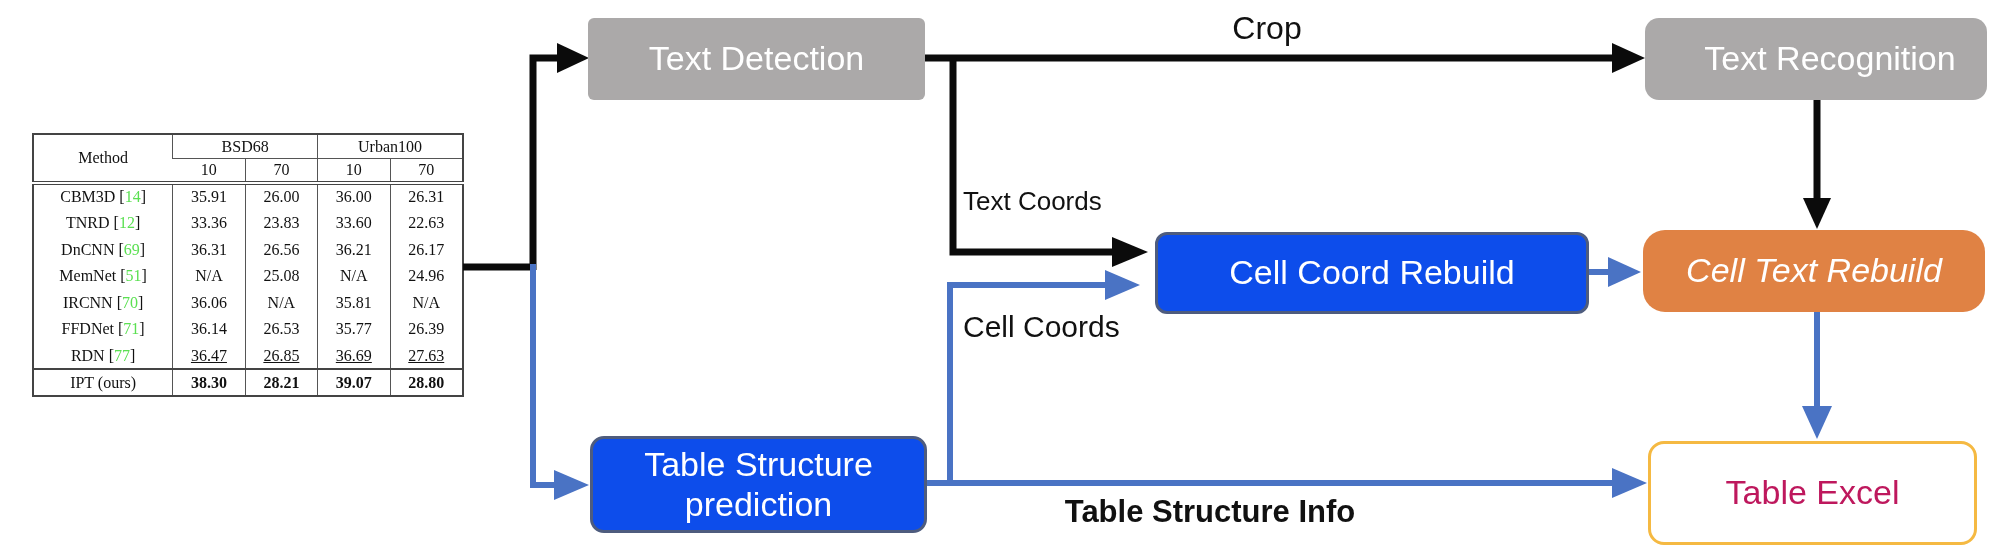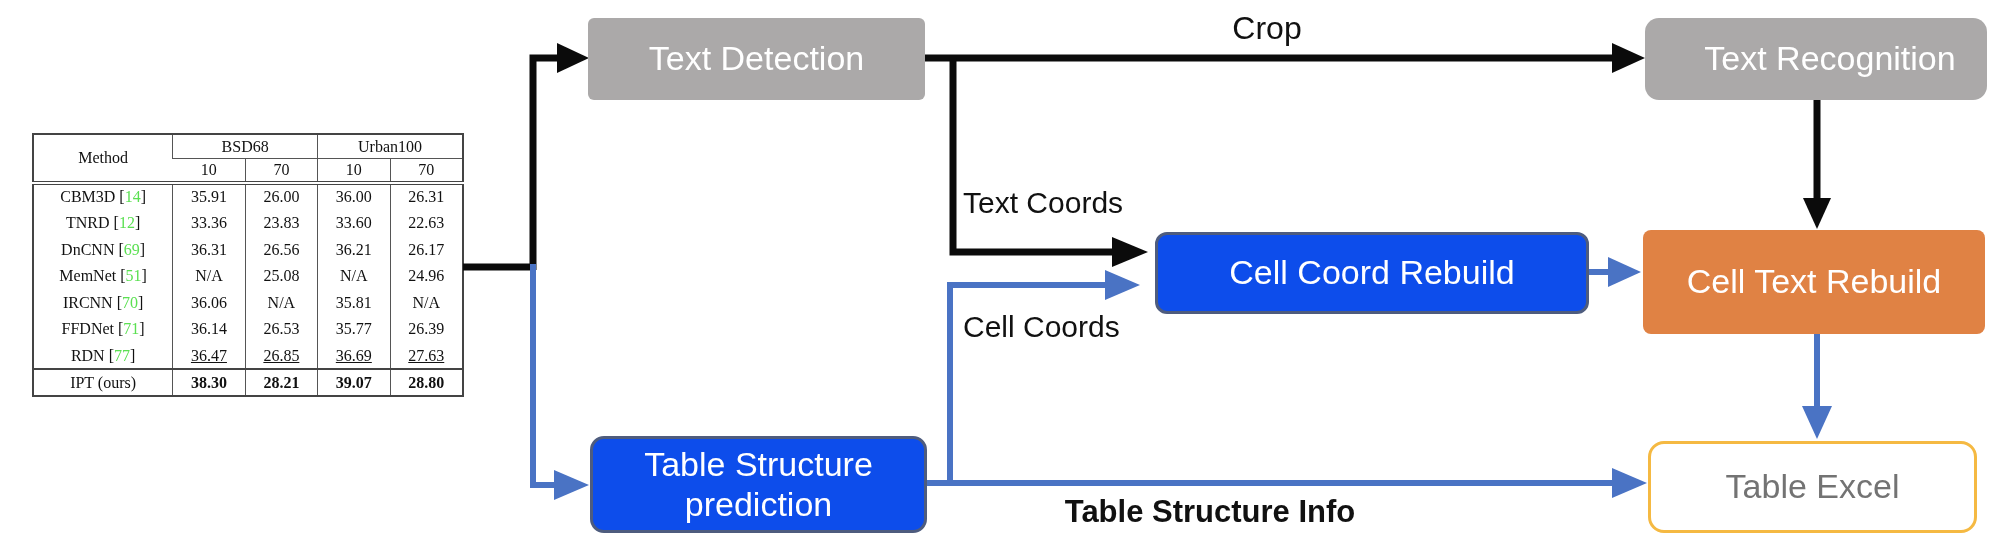--- a/index.html
+++ b/index.html
@@ -66,42 +66,42 @@
   #box-text-recognition {
     left: 1645px; top: 18px; width: 342px; height: 82px;
     background: var(--gray-box); border-radius: 14px; padding-left: 28px;
   }
   #box-cell-coord-rebuild {
     left: 1155px; top: 232px; width: 434px; height: 82px;
     background: var(--blue-box); border: 3px solid var(--blue-box-border);
     border-radius: 12px;
   }
   #box-cell-text-rebuild {
-    left: 1643px; top: 230px; width: 342px; height: 104px;
-    background: var(--orange-box); border-radius: 8px;
+    left: 1643px; top: 230px; width: 342px; height: 82px;
+    background: var(--orange-box); border-radius: 22px; font-style: italic;
   }
   #box-table-structure-prediction {
     left: 590px; top: 436px; width: 337px; height: 97px;
     background: var(--blue-box); border: 3px solid var(--blue-box-border);
     border-radius: 14px;
   }
   #box-table-excel {
-    left: 1648px; top: 441px; width: 329px; height: 92px;
+    left: 1648px; top: 441px; width: 329px; height: 104px;
     background: #ffffff; border: 3px solid var(--gold-border);
-    border-radius: 16px; color: #737373;
+    border-radius: 16px; color: #be185d;
   }
 
   
   .edge-label {
     position: absolute;
     color: #111;
     white-space: nowrap;
   }
   #label-crop { left: 1267px; top: 10px; font-size: 32px; transform: translateX(-50%); }
-  #label-text-coords { left: 963px; top: 186px; font-size: 30px; }
+  #label-text-coords { left: 963px; top: 186px; font-size: 26px; }
   #label-cell-coords { left: 963px; top: 310px; font-size: 30px; }
   #label-table-structure-info {
     left: 1210px; top: 494px; font-size: 31px; font-weight: 700;
     transform: translateX(-50%);
   }
 
   
   #arrows { position: absolute; left: 0; top: 0; pointer-events: none; }
   .black-line { stroke: var(--black-arrow); stroke-width: 7; fill: none; }
   .black-head { fill: var(--black-arrow); }

